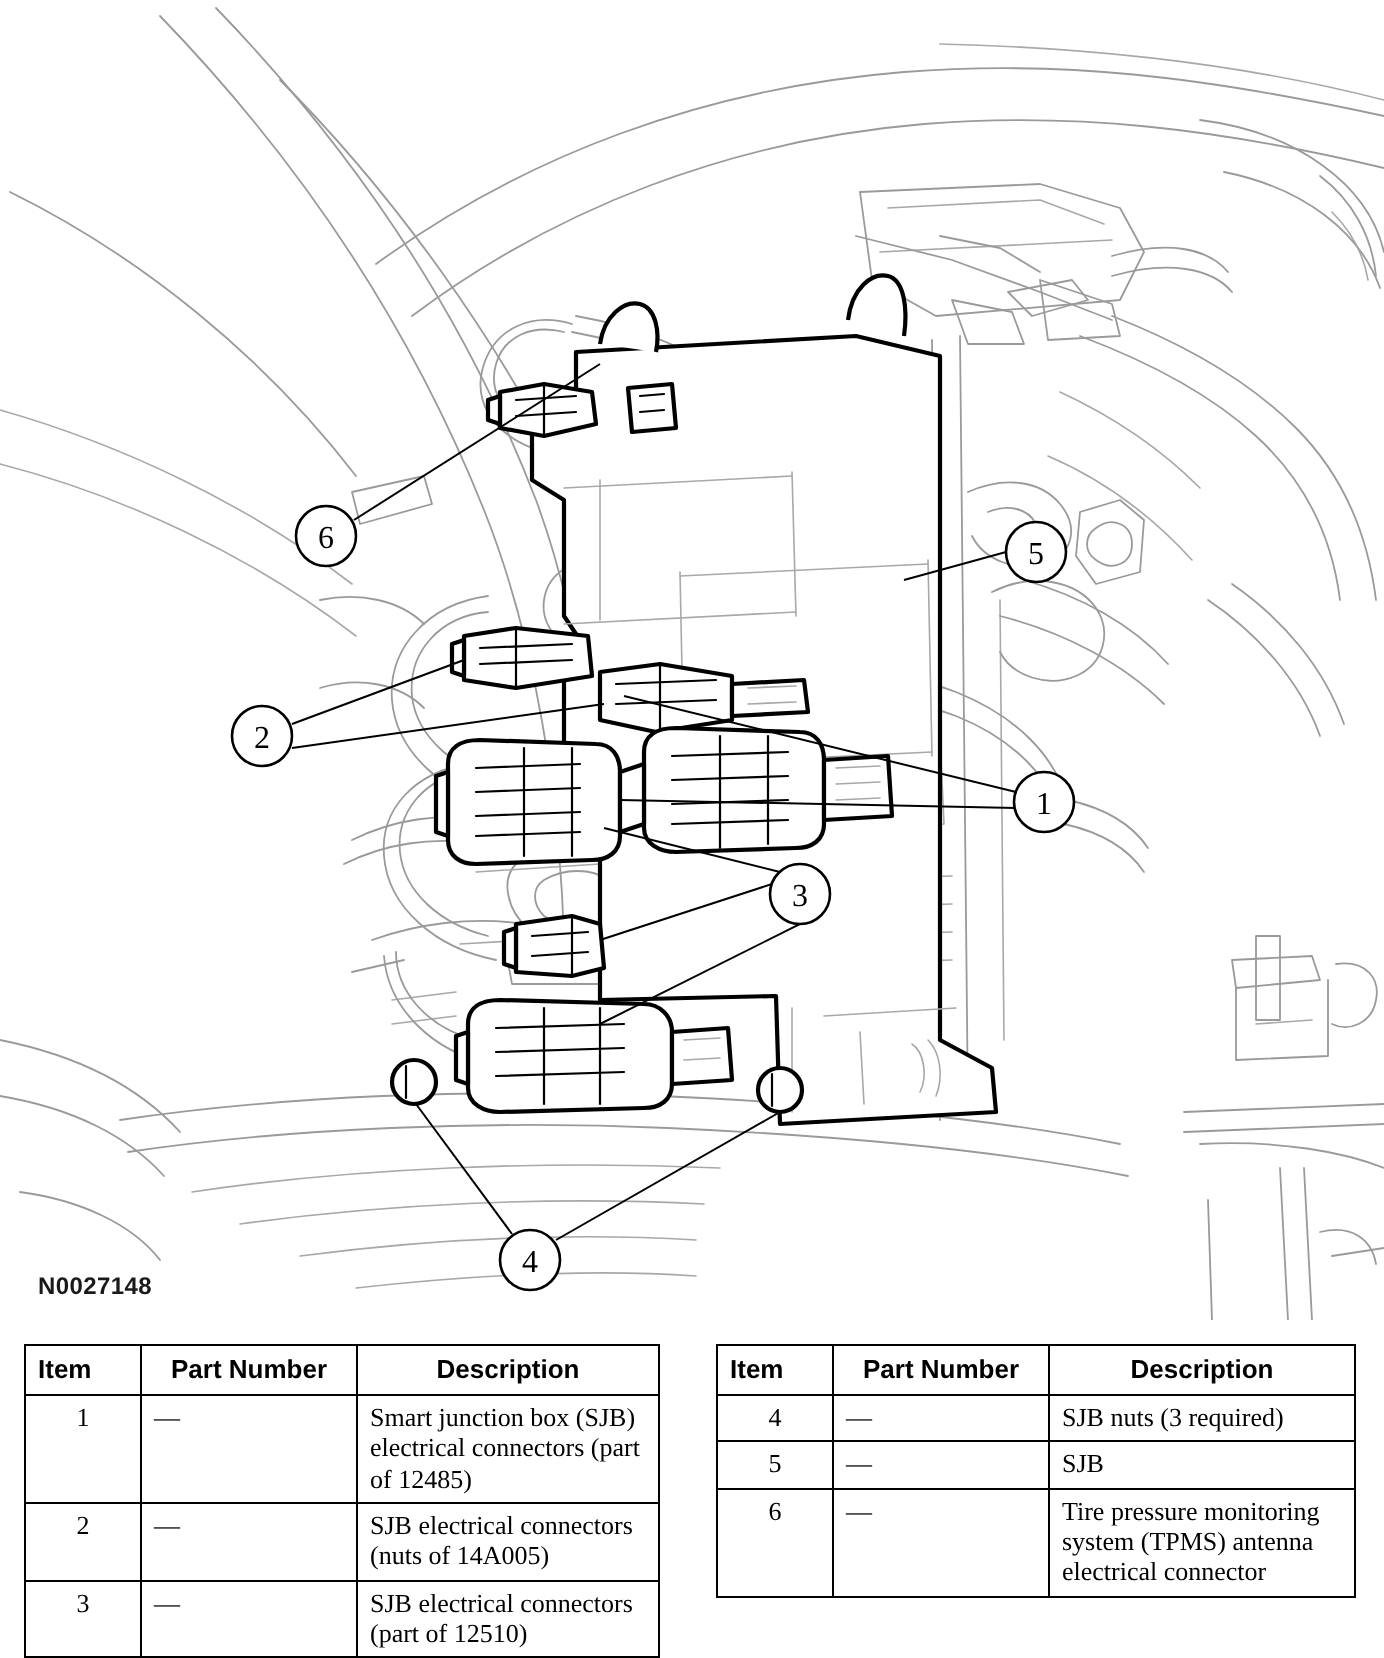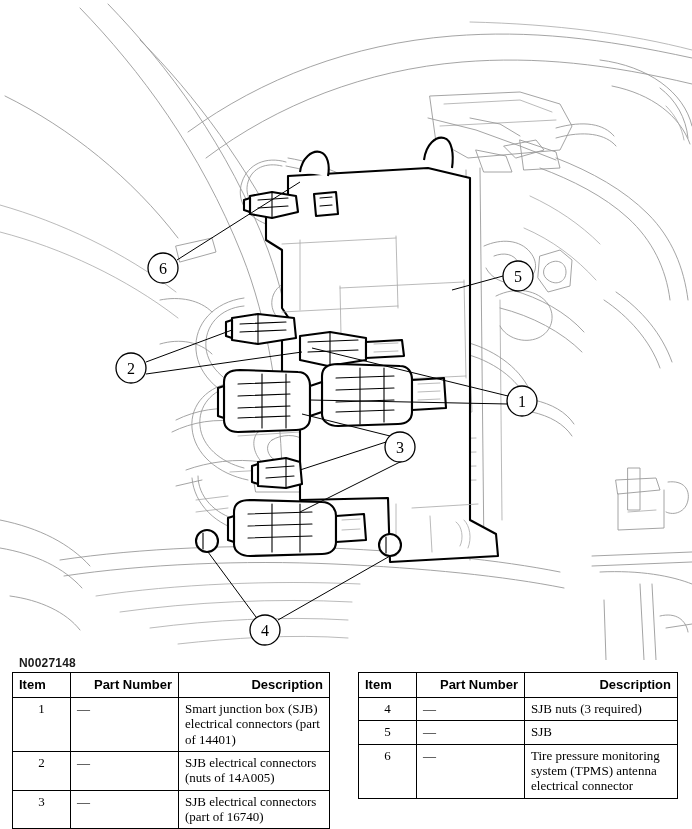--- a/index.html
+++ b/index.html
@@ -6,21 +6,21 @@
   html,body{margin:0;padding:0;background:#ffffff;}
   body{
     width:692px;height:829px;position:relative;overflow:hidden;
     font-family:"Liberation Sans", sans-serif;
   }
   #figure{
     position:absolute;left:0;top:0;width:692px;height:660px;
   }
   #figure svg{display:block;width:692px;height:660px;}
   .fig-id{
-    position:absolute;left:19px;top:656px;
+    position:absolute;left:19px;top:636px;
     font-family:"Liberation Sans", sans-serif;
     font-size:12px;font-weight:bold;color:#1a1a1a;letter-spacing:0.2px;
   }
   .tables{
     position:absolute;left:0;top:672px;width:692px;
   }
   table.parts{
     position:absolute;
     border-collapse:collapse;
     background:#fff;
@@ -28,21 +28,21 @@
   }
   table.parts.left{left:12px;top:0;width:318px;}
   table.parts.right{left:358px;top:0;width:320px;}
   table.parts th, table.parts td{
     border:1px solid #000;
     vertical-align:top;
     padding:3px 6px 4px 6px;
   }
   table.parts th{
     font-family:"Liberation Sans", sans-serif;
-    font-size:13px;font-weight:bold;text-align:right;
+    font-size:13px;font-weight:bold;text-align:center;
     padding:4px 6px 5px 6px;
     color:#000;
   }
   table.parts th.c-item{text-align:left;}
   table.parts td{
     font-family:"Liberation Serif", serif;
     font-size:13px;line-height:1.18;color:#000;
   }
   td.c-item{text-align:center;width:45px;}
   th.c-item{width:45px;}
@@ -389,31 +389,31 @@
       <tr>
         <th class="c-item">Item</th>
         <th class="c-part">Part Number</th>
         <th class="c-desc">Description</th>
       </tr>
     </thead>
     <tbody>
       <tr>
         <td class="c-item">1</td>
         <td class="c-part dash">—</td>
-        <td class="c-desc">Smart junction box (SJB) electrical connectors (part of 14401)</td>
+        <td class="c-desc">Smart junction box (SJB) electrical connectors (part of 12485)</td>
       </tr>
       <tr>
         <td class="c-item">2</td>
         <td class="c-part dash">—</td>
         <td class="c-desc">SJB electrical connectors (nuts of 14A005)</td>
       </tr>
       <tr>
         <td class="c-item">3</td>
         <td class="c-part dash">—</td>
-        <td class="c-desc">SJB electrical connectors (part of 16740)</td>
+        <td class="c-desc">SJB electrical connectors (part of 12510)</td>
       </tr>
     </tbody>
   </table>
 
   <table class="parts right">
     <thead>
       <tr>
         <th class="c-item">Item</th>
         <th class="c-part">Part Number</th>
         <th class="c-desc">Description</th>

